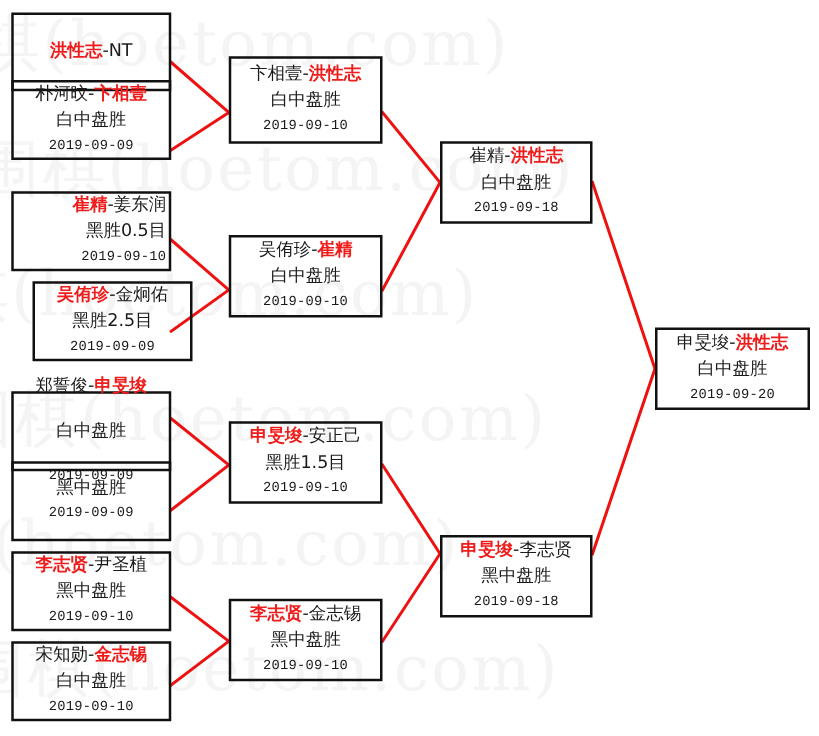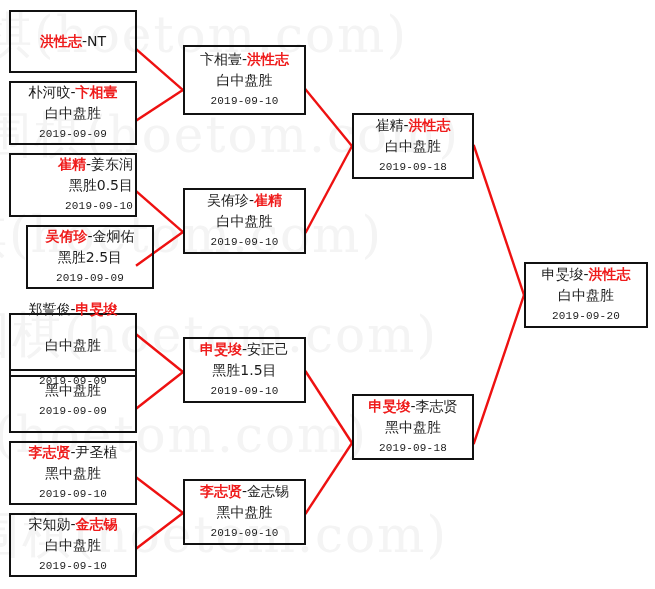--- a/index.html
+++ b/index.html
@@ -133,21 +133,21 @@
   </svg>
 
   <div id="boxes-layer">
 
     <div class="match-box seed-box" style="left:9px; top:10px; width:128px; height:63px;">
       <div class="pairing">
         <span class="winner">洪性志</span><span class="dash">-</span><span class="loser">NT</span>
       </div>
     </div>
 
-    <div class="match-box" style="left:9px; top:81px; width:128px; height:64px;">
+    <div class="match-box" style="left:9px; top:64px; width:128px; height:64px;">
       <div class="pairing">
         <span class="loser">朴河旼</span><span class="dash">-</span><span class="winner">卞相壹</span>
       </div>
       <div class="result">白中盘胜</div>
       <div class="date">2019-09-09</div>
     </div>
 
     <div class="match-box" style="left:9px; top:153px; width:128px; height:64px;align-items:flex-end;">
       <div class="pairing">
         <span class="winner">崔精</span><span class="dash">-</span><span class="loser">姜东润</span>
@@ -226,21 +226,21 @@
     </div>
 
     <div class="match-box" style="left:352px; top:113px; width:122px; height:66px;">
       <div class="pairing">
         <span class="loser">崔精</span><span class="dash">-</span><span class="winner">洪性志</span>
       </div>
       <div class="result">白中盘胜</div>
       <div class="date">2019-09-18</div>
     </div>
 
-    <div class="match-box" style="left:352px; top:394px; width:122px; height:66px;">
+    <div class="match-box" style="left:352px; top:428px; width:122px; height:66px;">
       <div class="pairing">
         <span class="winner">申旻埈</span><span class="dash">-</span><span class="loser">李志贤</span>
       </div>
       <div class="result">黑中盘胜</div>
       <div class="date">2019-09-18</div>
     </div>
 
     <div class="match-box" style="left:524px; top:262px; width:124px; height:66px;">
       <div class="pairing">
         <span class="loser">申旻埈</span><span class="dash">-</span><span class="winner">洪性志</span>

